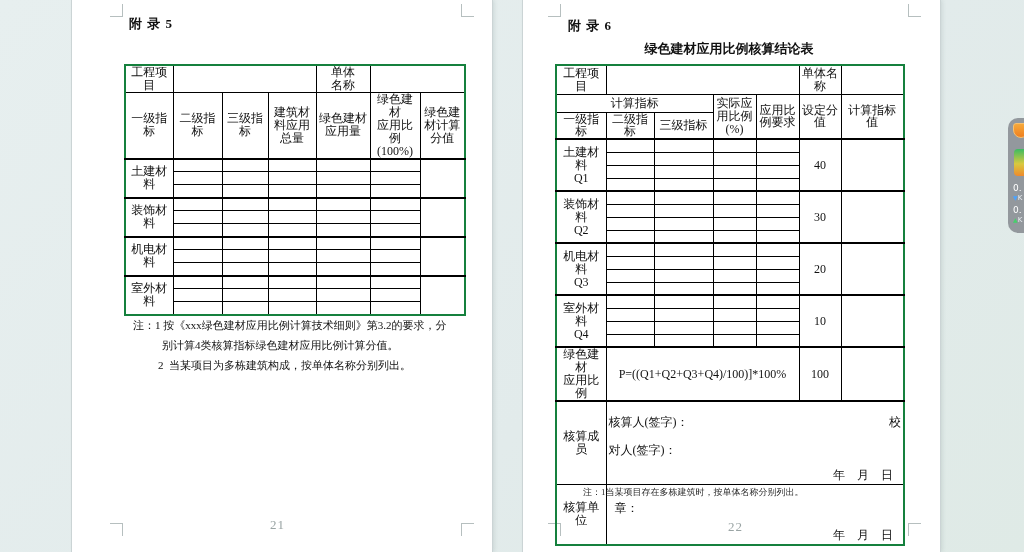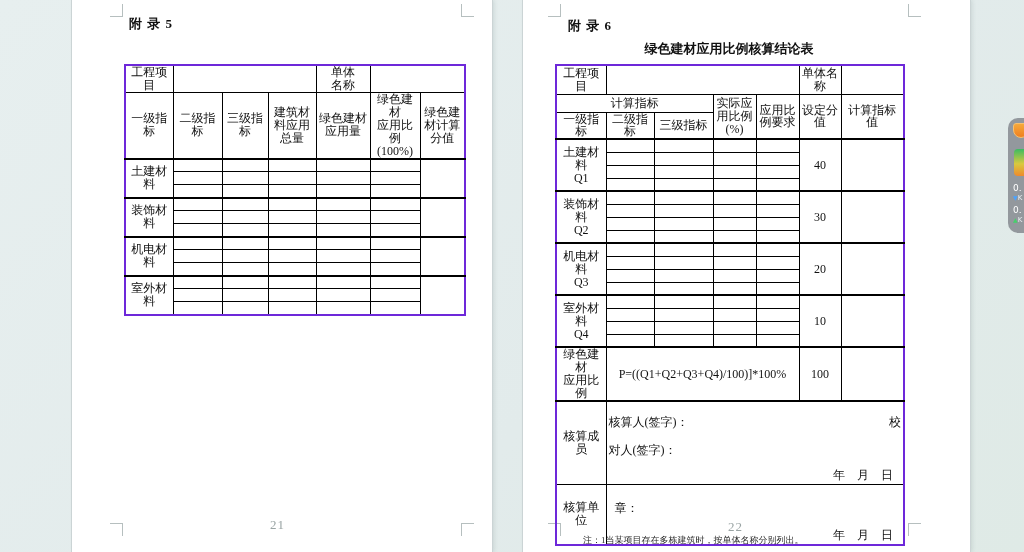--- a/index.html
+++ b/index.html
@@ -7,47 +7,47 @@
     width:1024px;height:552px;overflow:hidden;position:relative;
     background:linear-gradient(135deg,#e7efef 0%,#e2ebeb 60%,#dfeae6 100%);
     font-family:"Liberation Serif", serif;
     color:#111;
   }
   .page{
     position:absolute;top:0;bottom:0;background:#ffffff;
     box-shadow:0 0 0 1px #cbd4d5, 2px 0 4px rgba(90,110,110,.18);
   }
   .page-left{left:72px;width:420px;}
-  .page-right{left:523px;width:417px;padding-left:30px;}
+  .page-right{left:523px;width:417px;}
 
   
   .mark{position:absolute;width:12px;height:12px;border:0 solid #b6bfbf;}
   .mark.tl{border-right-width:1px;border-bottom-width:1px;}
   .mark.tr{border-left-width:1px;border-bottom-width:1px;}
   .mark.bl{border-right-width:1px;border-top-width:1px;}
   .mark.br{border-left-width:1px;border-top-width:1px;}
 
   .appendix{position:absolute;font-weight:bold;font-size:13px;letter-spacing:1px;}
   .doc-title{position:absolute;font-weight:bold;font-size:13px;text-align:center;}
 
   table.doc{
     position:absolute;border-collapse:collapse;table-layout:fixed;
-    border:2px solid #6d28d9;font-size:12px;
+    border:2px solid #15803d;font-size:12px;
   }
   table.doc td{
     border:1px solid #000;text-align:center;vertical-align:middle;
     padding:0 2px;line-height:1.08;white-space:pre-line;overflow:hidden;
   }
   tr.grp > td{border-top-width:2px;}
   tr.thick > td{border-top-width:2px;}
 
   .notes{position:absolute;font-size:11px;line-height:20px;}
   .notes div{white-space:pre;}
   .notes-sm{position:absolute;font-size:9px;line-height:13px;color:#2a2a2a;}
-  .notes-sm div{white-space:pre;margin-top:48px;}
+  .notes-sm div{white-space:pre;}
 
   .pagenum{position:absolute;font-size:13px;color:#9aa4a4;letter-spacing:1px;}
 
   
   td.sign{position:relative;text-align:left;vertical-align:top;padding:3px 8px 2px 8px;}
   .rowline{display:flex;justify-content:space-between;line-height:15px;white-space:pre;}
   .dateline{position:absolute;right:10px;bottom:2px;white-space:pre;line-height:14px;}
   .stamp{position:absolute;left:8px;top:17px;white-space:pre;}
 
   
@@ -209,20 +209,25 @@
     <tr style="height:13px;">
           <td></td>
           <td></td>
           <td></td>
           <td></td>
           <td></td>
         </tr>
   </tbody>
     </table>
 
+  <div class="notes" style="left:61px;top:315px;">
+    <div>注：1 按《xxx绿色建材应用比例计算技术细则》第3.2的要求，分</div>
+    <div style="margin-left:29px;">别计算4类核算指标绿色建材应用比例计算分值。</div>
+    <div style="margin-left:25px;">2  当某项目为多栋建筑构成，按单体名称分别列出。</div>
+  </div>
 
   <div class="pagenum" style="left:198px;top:517px;">21</div>
 </div>
 
 <div class="page page-right">
   <div class="mark tl" style="left:25px;top:4px;"></div>
   <div class="mark tr" style="left:385px;top:4px;"></div>
   <div class="mark bl" style="left:25px;top:523px;"></div>
   <div class="mark br" style="left:385px;top:523px;"></div>
 

